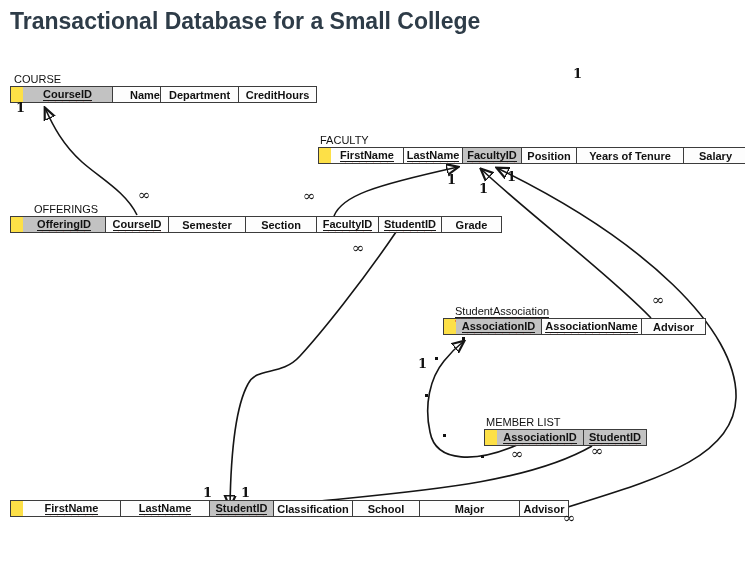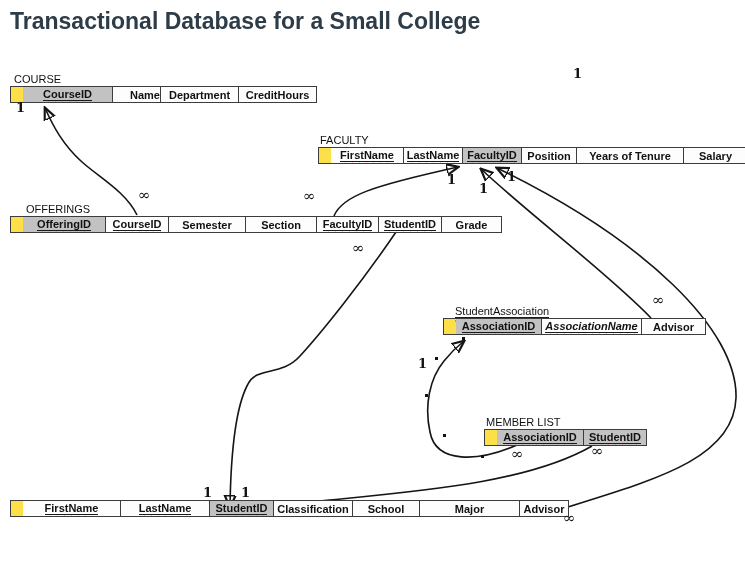--- a/index.html
+++ b/index.html
@@ -92,21 +92,21 @@
       <div class="cell" style="width:107px;">
           <span>Years of Tenure</span>
         </div>
       <div class="cell" style="width:64px;">
           <span>Salary</span>
         </div>
     </div>
   </div>
 
   <div class="tbl" style="left:10px;top:203px;">
-    <div class="tbl-label" style="margin-left:16px;">OFFERINGS</div>
+    <div class="tbl-label" style="margin-left:24px;">OFFERINGS</div>
     <div class="trow">
       <div class="cell key" style="width:82px;">
           <span class="u sp">OfferingID</span>
         </div>
       <div class="cell" style="width:63px;">
           <span class="u sp">CourseID</span>
         </div>
       <div class="cell" style="width:77px;">
           <span>Semester</span>
         </div>
@@ -124,21 +124,21 @@
         </div>
     </div>
   </div>
 
   <div class="tbl" style="left:443px;top:305px;">
     <div class="tbl-label" style="margin-left:12px;"><span class="u sp">StudentAssociation</span></div>
     <div class="trow">
       <div class="cell key" style="width:85px;">
           <span class="u sp">AssociationID</span>
         </div>
-      <div class="cell" style="width:100px;font-style:italic;">
+      <div class="cell" style="width:100px;">
           <span class="u sp">AssociationName</span>
         </div>
       <div class="cell" style="width:64px;">
           <span>Advisor</span>
         </div>
     </div>
   </div>
 
   <div class="tbl" style="left:484px;top:416px;">
     <div class="tbl-label" style="margin-left:2px;">MEMBER LIST</div>

